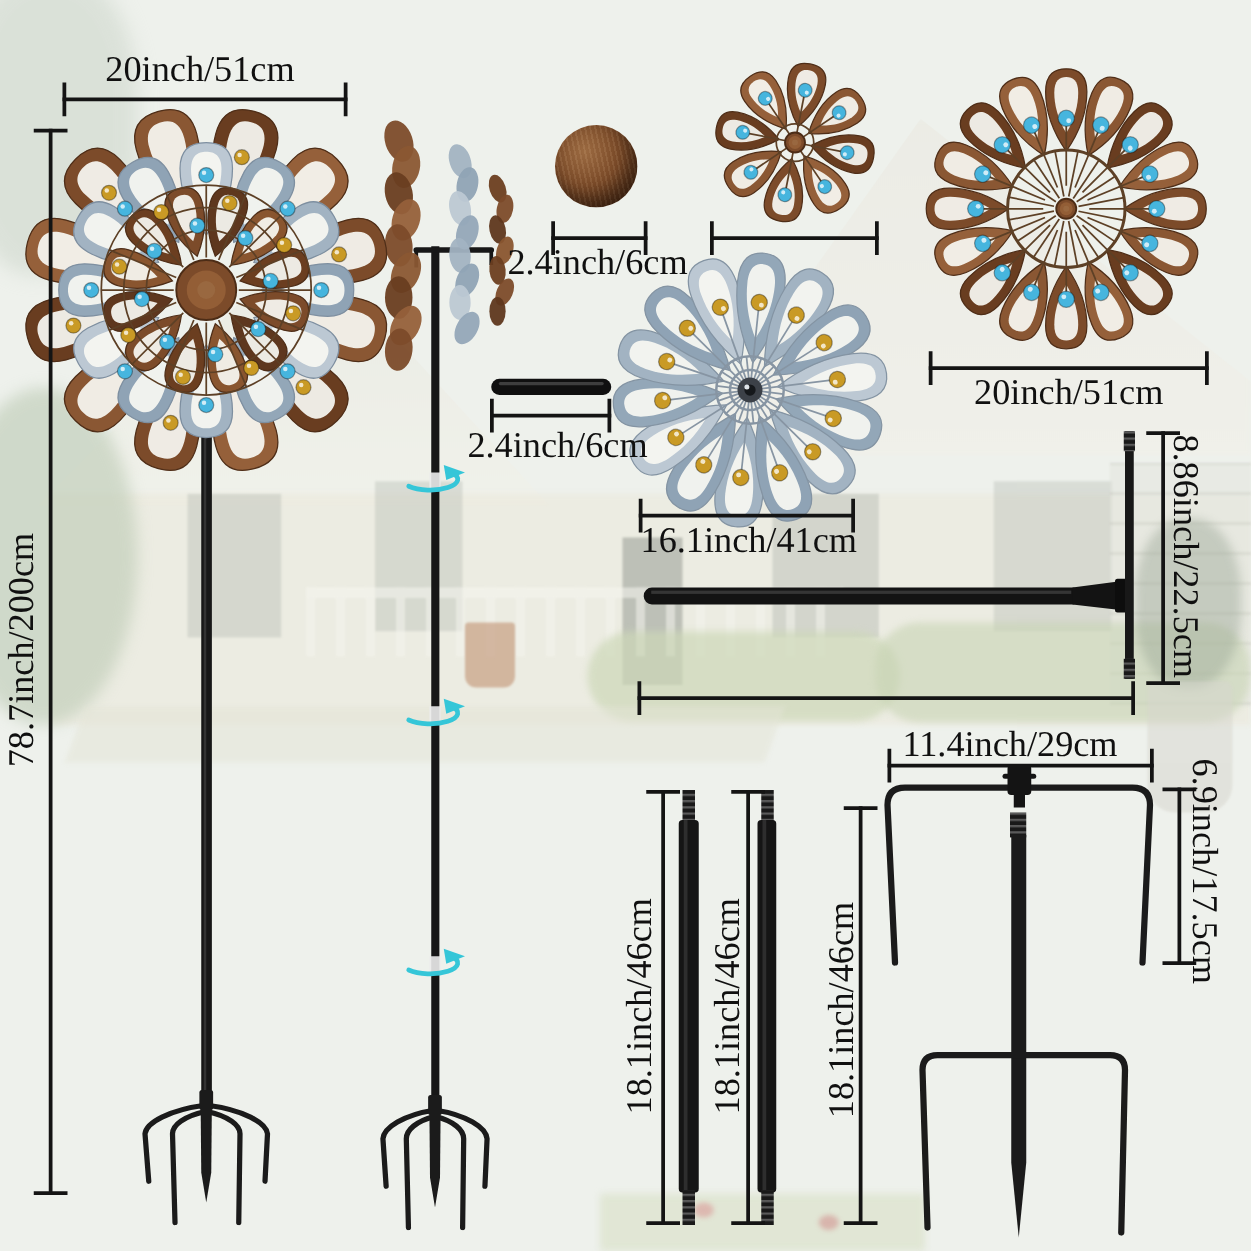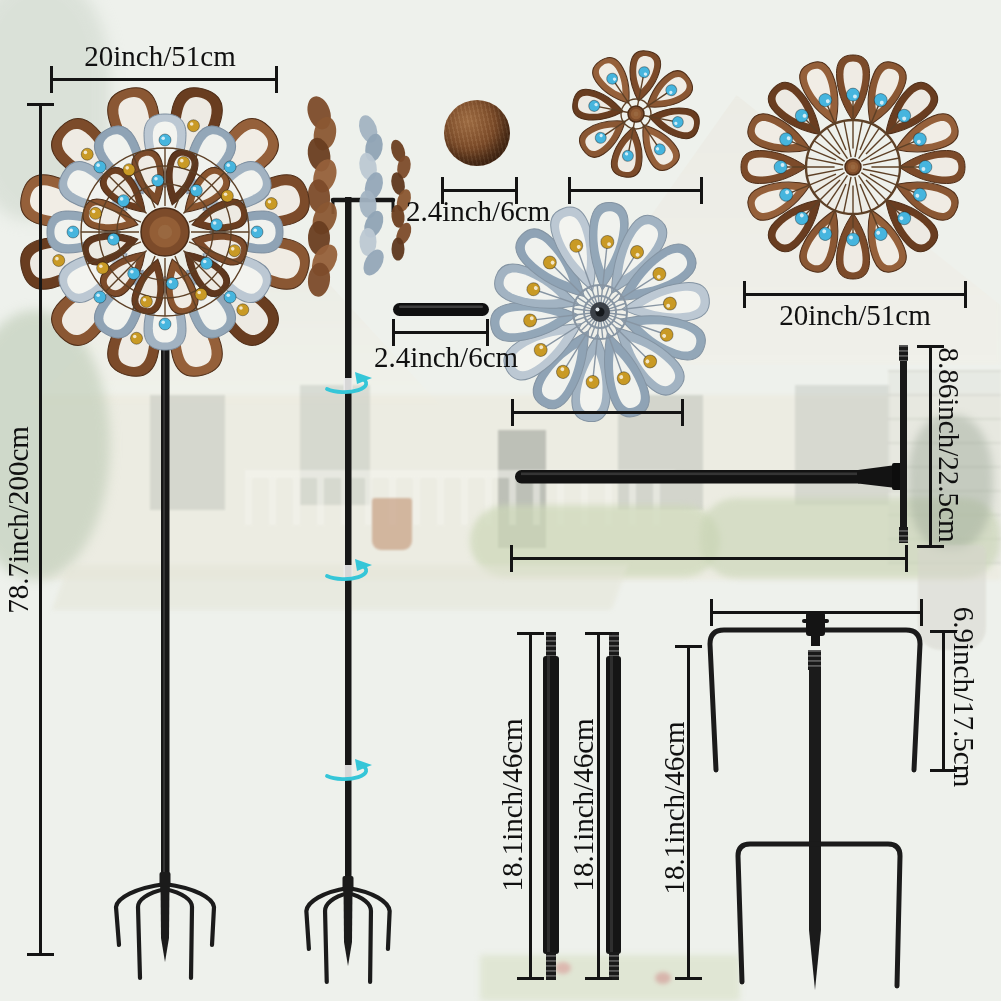--- a/index.html
+++ b/index.html
@@ -754,19 +754,21 @@
   <div class="dim-v" style="left:942px;top:630px;height:142px"></div>
   <div class="dim-v" style="left:529px;top:632px;height:348px"></div>
   <div class="dim-v" style="left:597px;top:632px;height:348px"></div>
   <div class="dim-v" style="left:687px;top:645px;height:335px"></div>
 
   <div class="dim-label" style="left:160px;top:56px">20inch/51cm</div>
   <div class="dim-label vccw" style="left:18px;top:520px">78.7inch/200cm</div>
   <div class="dim-label" style="left:478px;top:211px">2.4inch/6cm</div>
   <div class="dim-label" style="left:855px;top:315px">20inch/51cm</div>
   <div class="dim-label" style="left:446px;top:357px">2.4inch/6cm</div>
+  <div class="dim-label" style="left:599px;top:433px">16.1inch/41cm</div>
   <div class="dim-label vcw" style="left:948px;top:445px">8.86inch/22.5cm</div>
+  <div class="dim-label" style="left:808px;top:596px">11.4inch/29cm</div>
   <div class="dim-label vcw" style="left:963px;top:697px">6.9inch/17.5cm</div>
   <div class="dim-label vccw" style="left:512px;top:805px">18.1inch/46cm</div>
   <div class="dim-label vccw" style="left:583px;top:805px">18.1inch/46cm</div>
   <div class="dim-label vccw" style="left:674px;top:808px">18.1inch/46cm</div>
 
 </div>
 
 </body></html>

